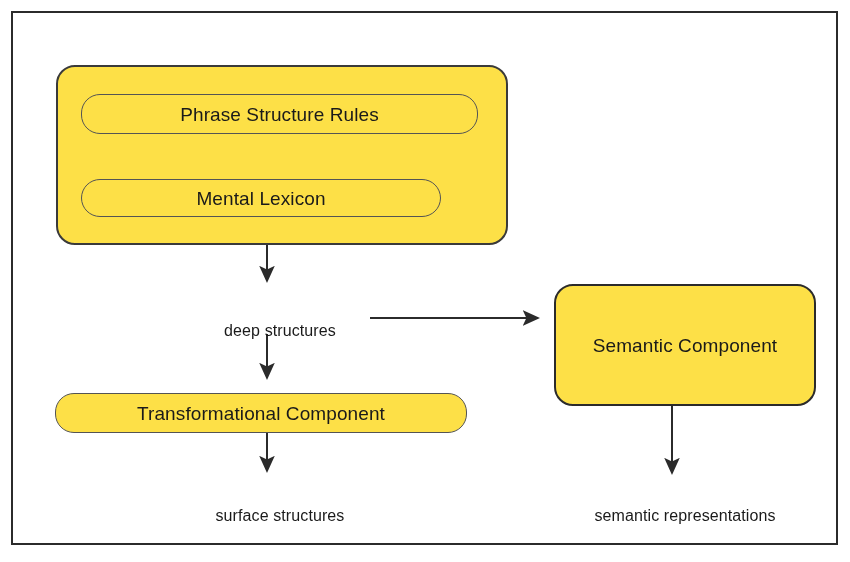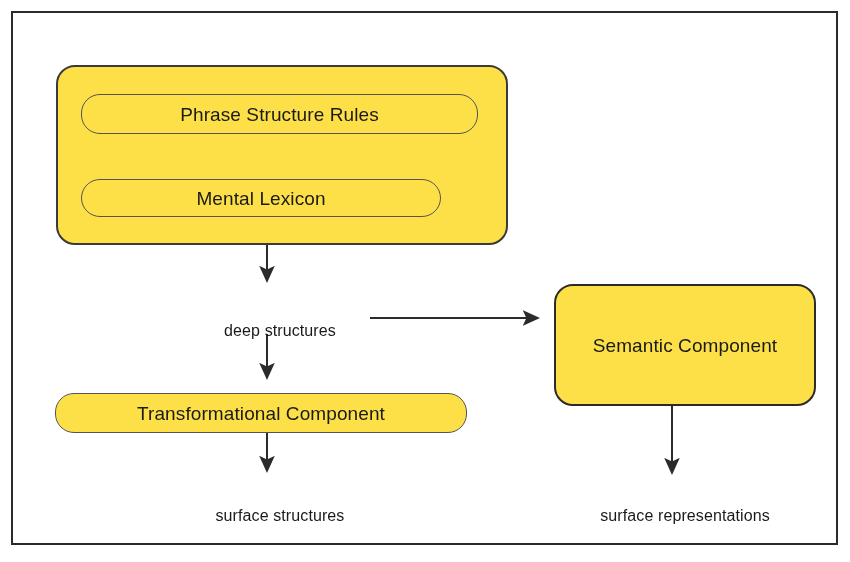--- a/index.html
+++ b/index.html
@@ -148,16 +148,16 @@
     </div>
 
     <div class="box box-transform">
       <span class="box-label">Transformational Component</span>
     </div>
 
     <div class="text-node node-deep">deep structures</div>
 
     <div class="text-node node-surface">surface structures</div>
 
-    <div class="text-node node-semrep">surface representations</div>
+    <div class="text-node node-semrep">semantic representations</div>
 
   </div>
 </div>
 
 </body></html>

